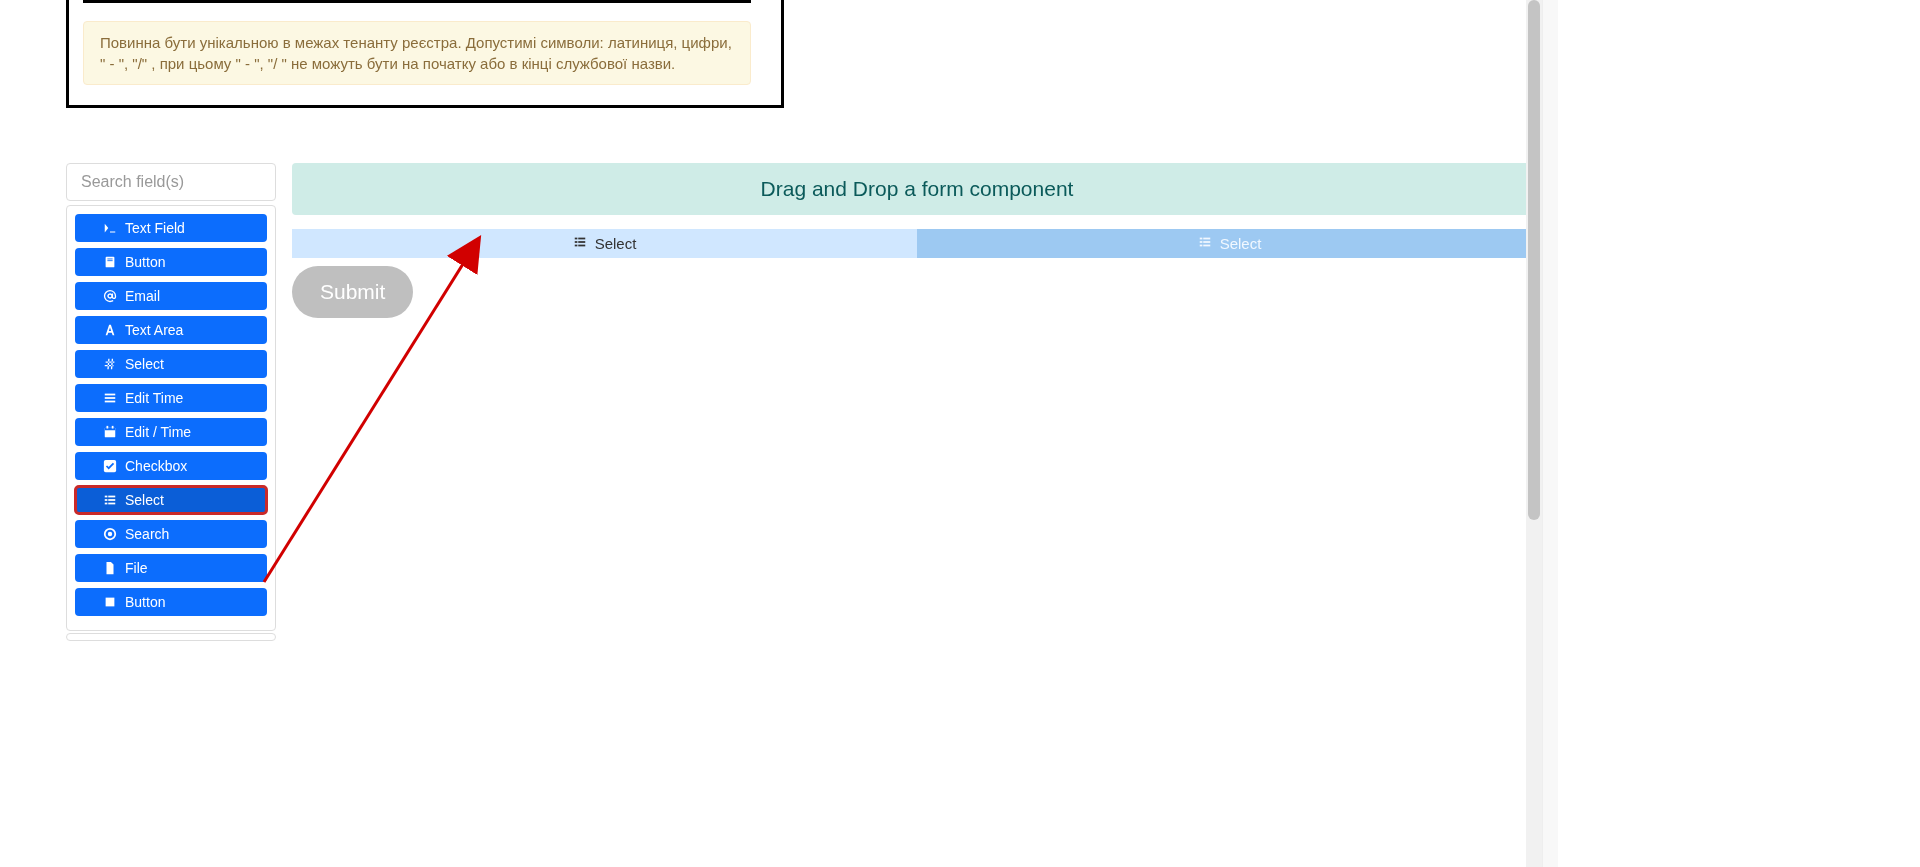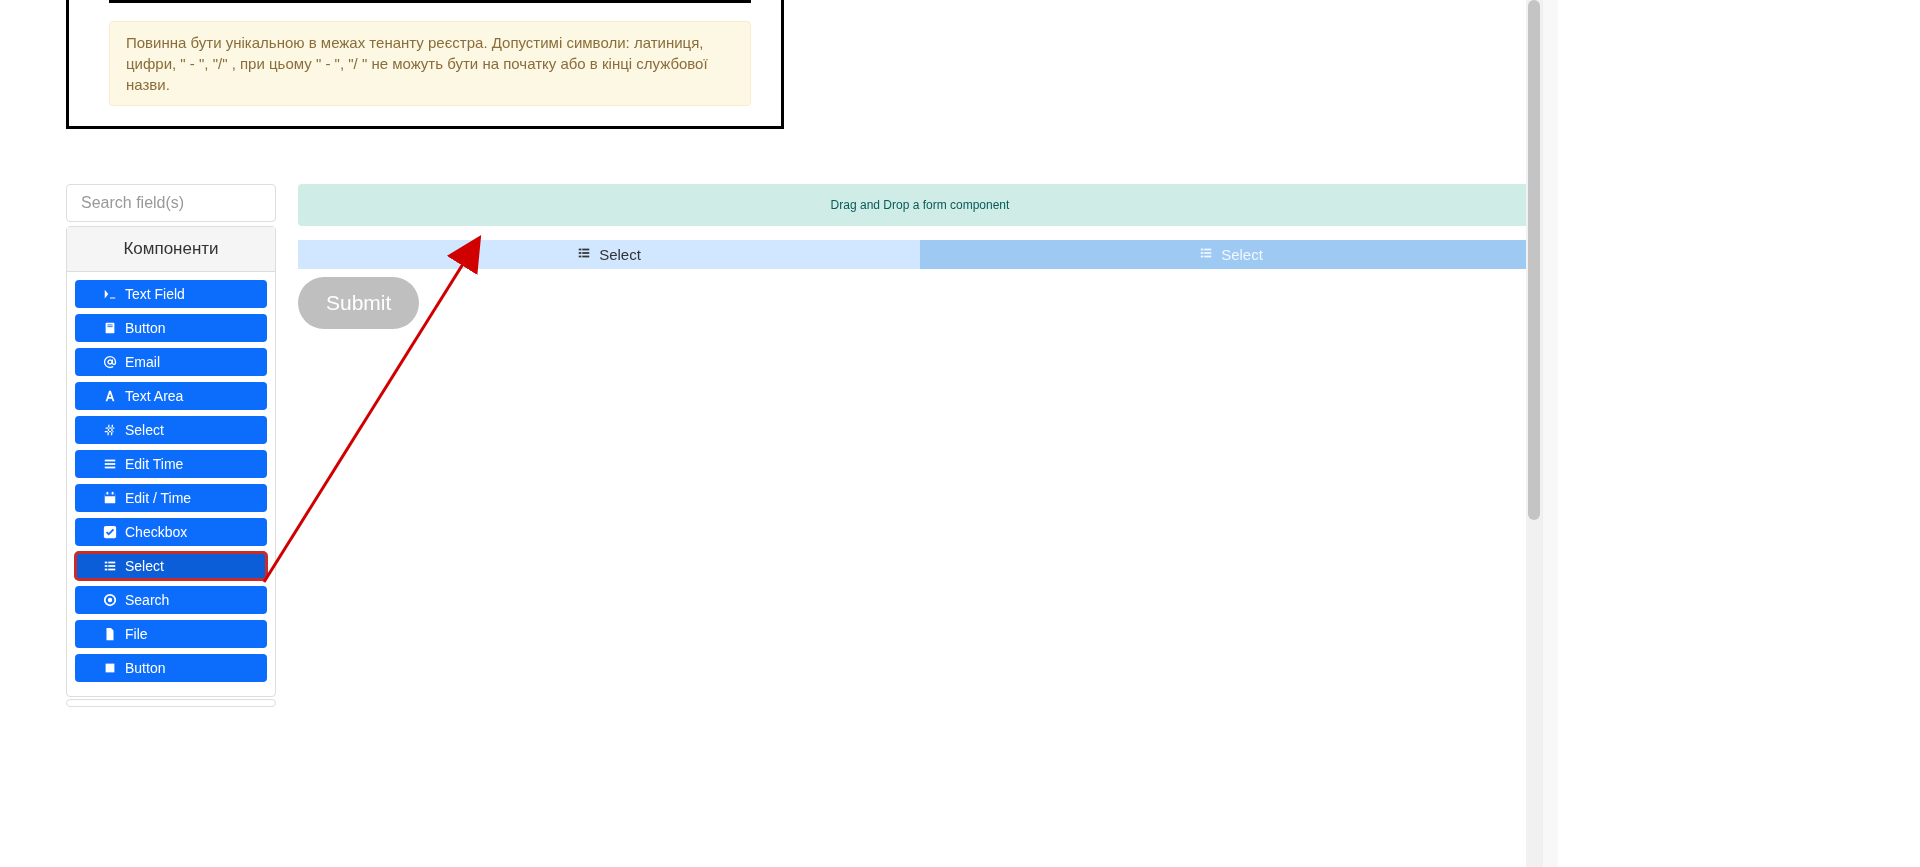--- a/index.html
+++ b/index.html
@@ -20,41 +20,41 @@
     padding-left: 66px;
     position: relative;
   }
 
   
   .top-panel {
     border: 3px solid #000;
     border-top: none;
     margin-left: 0px;
     margin-right: 758px;
-    padding: 0 30px 20px 40px;
+    padding: 0 30px 20px 14px;
   }
   .hr-line {
     border-top: 3px solid #000;
     margin: 0 0 18px 0;
   }
   .info-msg {
     background: #fcf8e3;
     color: #8a6d3b;
     border: 1px solid #faebcc;
     border-radius: 4px;
     padding: 10px 16px;
     font-size: 15px;
     line-height: 1.4;
   }
 
   
   .builder {
     display: flex;
     margin-top: 55px;
-    gap: 22px;
+    gap: 16px;
   }
 
   .side-col {
     width: 210px;
   }
   .search-box {
     background: #fff;
     border: 1px solid #ddd;
     border-radius: 4px;
     padding: 8px 12px;
@@ -115,21 +115,21 @@
   
   .canvas {
     flex: 1;
   }
   .dropzone-hint {
     background: #cfece7;
     color: #0b5a5a;
     text-align: center;
     padding: 14px;
     border-radius: 4px;
-    font-size: 12px;
+    font-size: 21px;
     font-weight: 500;
     margin-bottom: 14px;
   }
   .drop-row {
     display: flex;
     border-top-left-radius: 4px;
     border-bottom-left-radius: 4px;
     overflow: visible;
     margin-bottom: 4px;
   }
@@ -211,21 +211,20 @@
 
   <div class="builder">
 
     <div class="side-col">
 
       <div class="search-box">
         <input type="text" placeholder="Search field(s)" style="">
       </div>
 
       <div class="group-card">
-        <div class="group-header">Компоненти</div>
         <div class="group-body">
 
           <div class="comp-btn">
             <span class="comp-icon">
               <svg viewBox="0 0 16 16">
                   <path d="M2 3l4 5-4 5V3zm6 9h6v1H8v-1z"></path>
                 </svg>
             </span>
             <span>Text Field</span>
           </div>

